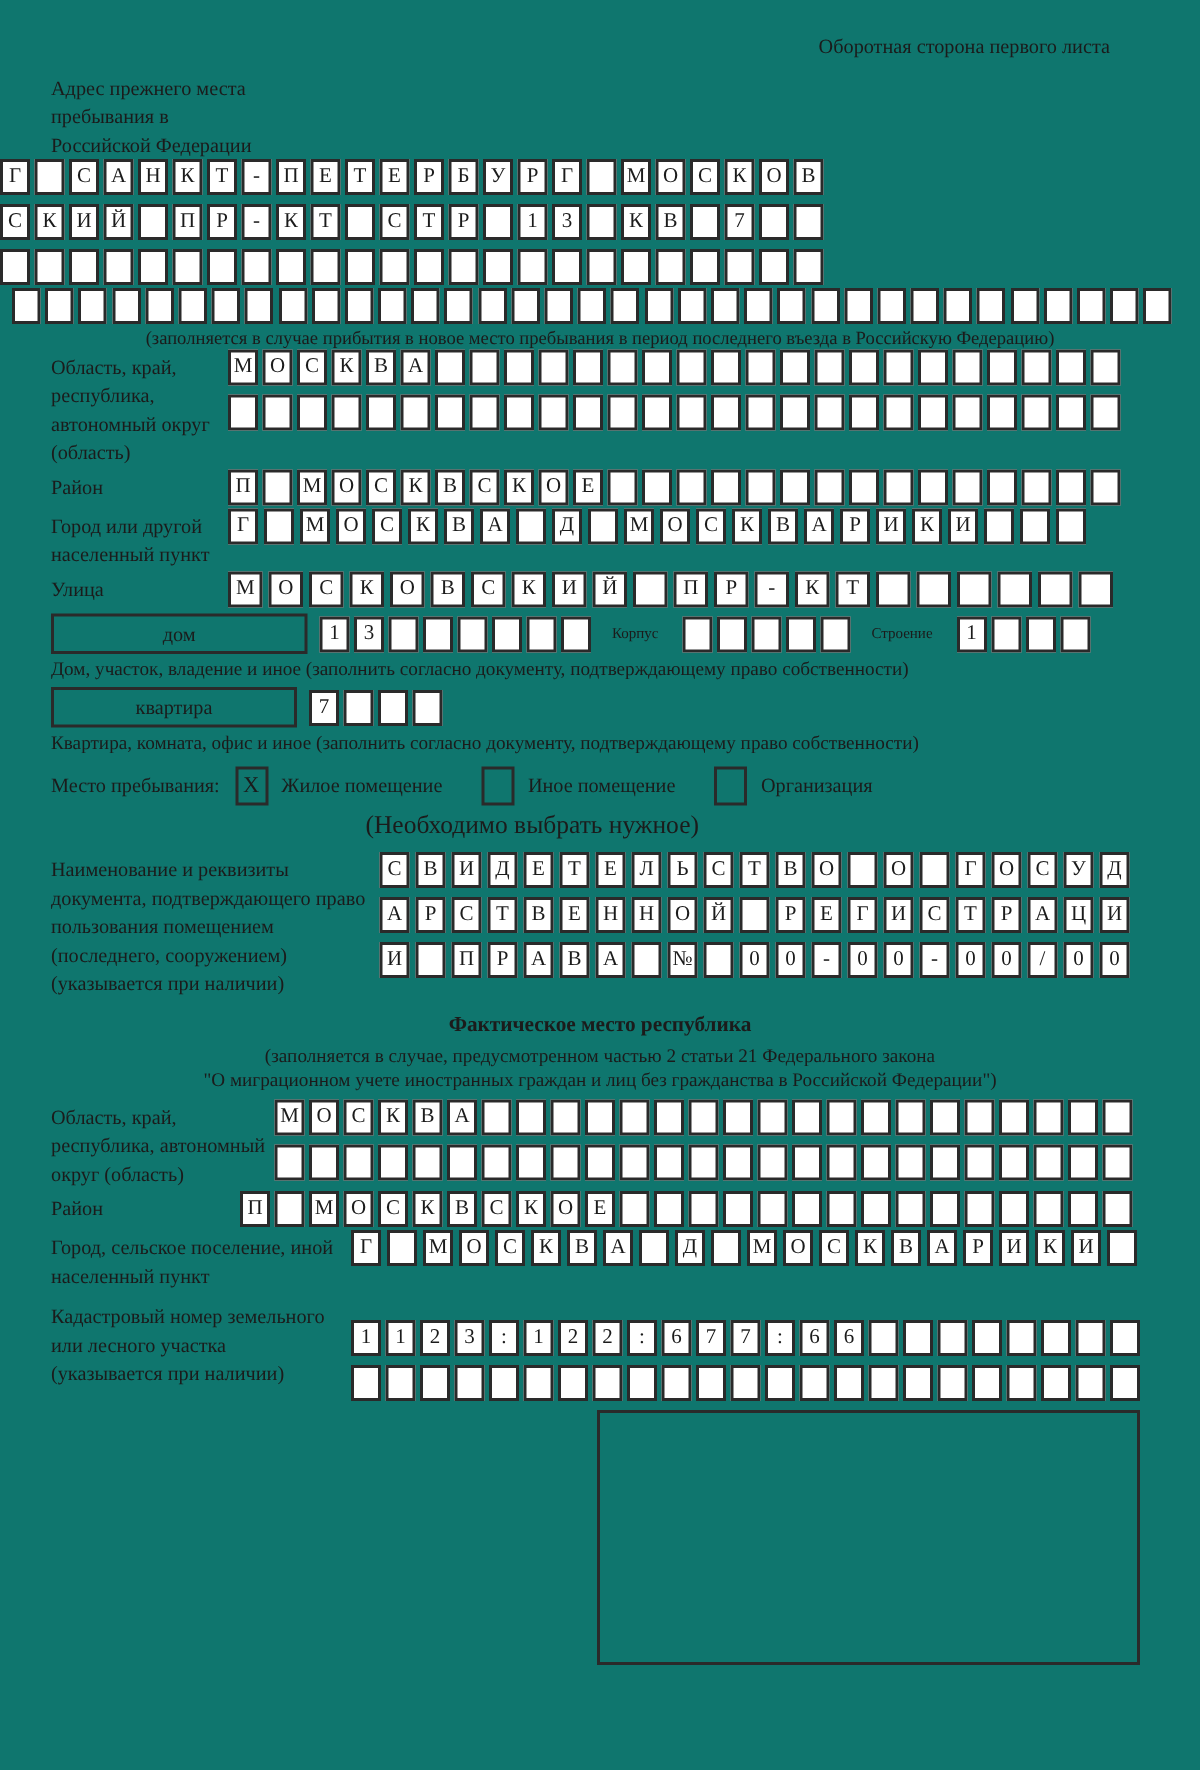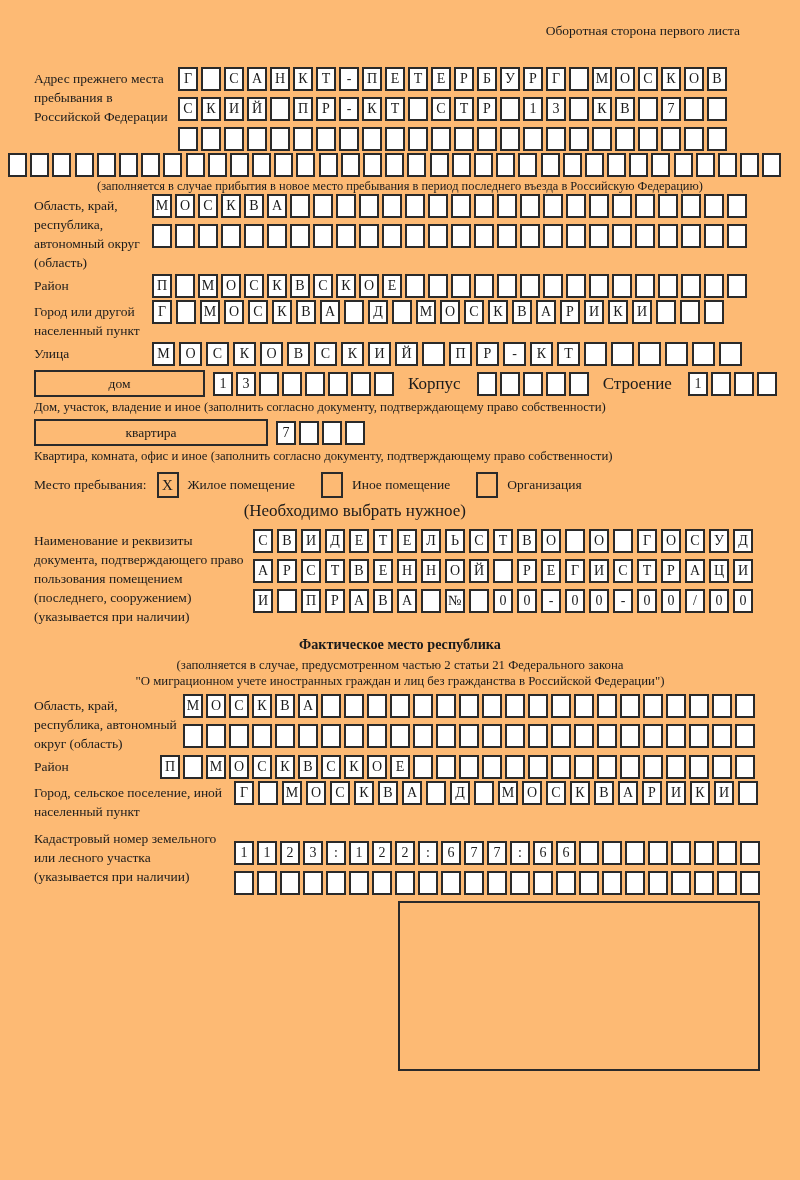--- a/index.html
+++ b/index.html
@@ -1,47 +1,47 @@
 <!DOCTYPE html>
 <html><head>
 <meta charset="utf-8">
 <style>
   html,body{margin:0;padding:0;background:#fff;}
-  .page{position:relative;width:800px;height:1180px;background:#fdba74;color:#1b1b1b;
+  .page{position:relative;width:800px;height:1180px;background:#0f766e;color:#1b1b1b;
         font-family:"Liberation Serif","DejaVu Serif",serif;overflow:hidden;}
   .hdr-note{padding:22px 60px 0 0;text-align:right;font-size:13.5px;line-height:17px;}
   .field{display:flex;align-items:flex-start;margin-bottom:2px;}
   .flabel{box-sizing:border-box;padding:2px 6px 0 34px;font-size:13.5px;line-height:19px;}
   .wA{width:178px;}
   .w152{width:152px;}
   .w183{width:183px;}
   .w160{width:160px;}
   .w234{width:234px;}
   .cells{display:flex;flex-direction:column;}
   .cellrow{display:flex;column-gap:3px;margin-bottom:6px;}
   .cell{box-sizing:border-box;flex:0 0 auto;width:20px;height:24px;border:2px solid #2a2a2a;
         display:flex;align-items:center;justify-content:center;
         font-size:14px;line-height:20px;background:#fff;}
-  .mt23{margin-top:28px;}
+  .mt23{margin-top:8px;flex-direction:column;}
   .full{margin-left:8px;column-gap:3.2px;margin-bottom:2px;}
   .full .cell{width:19px;}
   .city1{column-gap:4px;}
   .street .cell{width:23px;}
   .street{column-gap:4px;}
   .doc-cells .cellrow{column-gap:4px;}
   .caption{text-align:center;font-size:12.4px;line-height:15px;margin:1px 0 0 0;}
   .caption-left{font-size:12.8px;line-height:15px;margin:3px 0 0 34px;text-align:left;font-family:Liberation Serif, serif;}
   .sec-title{text-align:center;font-weight:bold;font-size:14.6px;margin:6px 0 8px 0;}
   .house-row{display:flex;align-items:center;margin:4px 0 0 34px;}
   .labelbox{box-sizing:border-box;border:2px solid #2a2a2a;height:27px;display:flex;
             align-items:center;justify-content:center;font-size:13.5px;}
   .dom-box{width:171px;}
-  .kv-box{width:234px;}
+  .kv-box{width:164px;}
   .house-row .cellrow{margin-bottom:0;margin-left:8px;}
-  .inline-label{font-size:17px;margin:0 8px 0 14px;white-space:nowrap;}
+  .inline-label{font-size:10px;margin:0 8px 0 14px;white-space:nowrap;}
   .place-row{display:flex;align-items:center;margin:8px 0 0 34px;font-size:13.5px;}
   .plabel{margin-right:10px;}
   .checkbox{box-sizing:border-box;width:22px;height:26px;border:2px solid #2a2a2a;
             display:inline-flex;align-items:center;justify-content:center;font-size:15px;}
   .opt{margin:0 26px 0 9px;}
   .choose-note{margin:3px 0 0 150px;width:316px;text-align:right;font-size:17px;}
   .fact-title{text-align:center;font-weight:bold;font-size:14.2px;margin:10px 0 4px 0;}
   .fact-note{text-align:center;font-size:12.8px;line-height:16px;margin:0;}
   .cad-cells{padding-top:14px;}
   .stamp-box{box-sizing:border-box;width:362px;height:170px;border:2px solid #2a2a2a;

